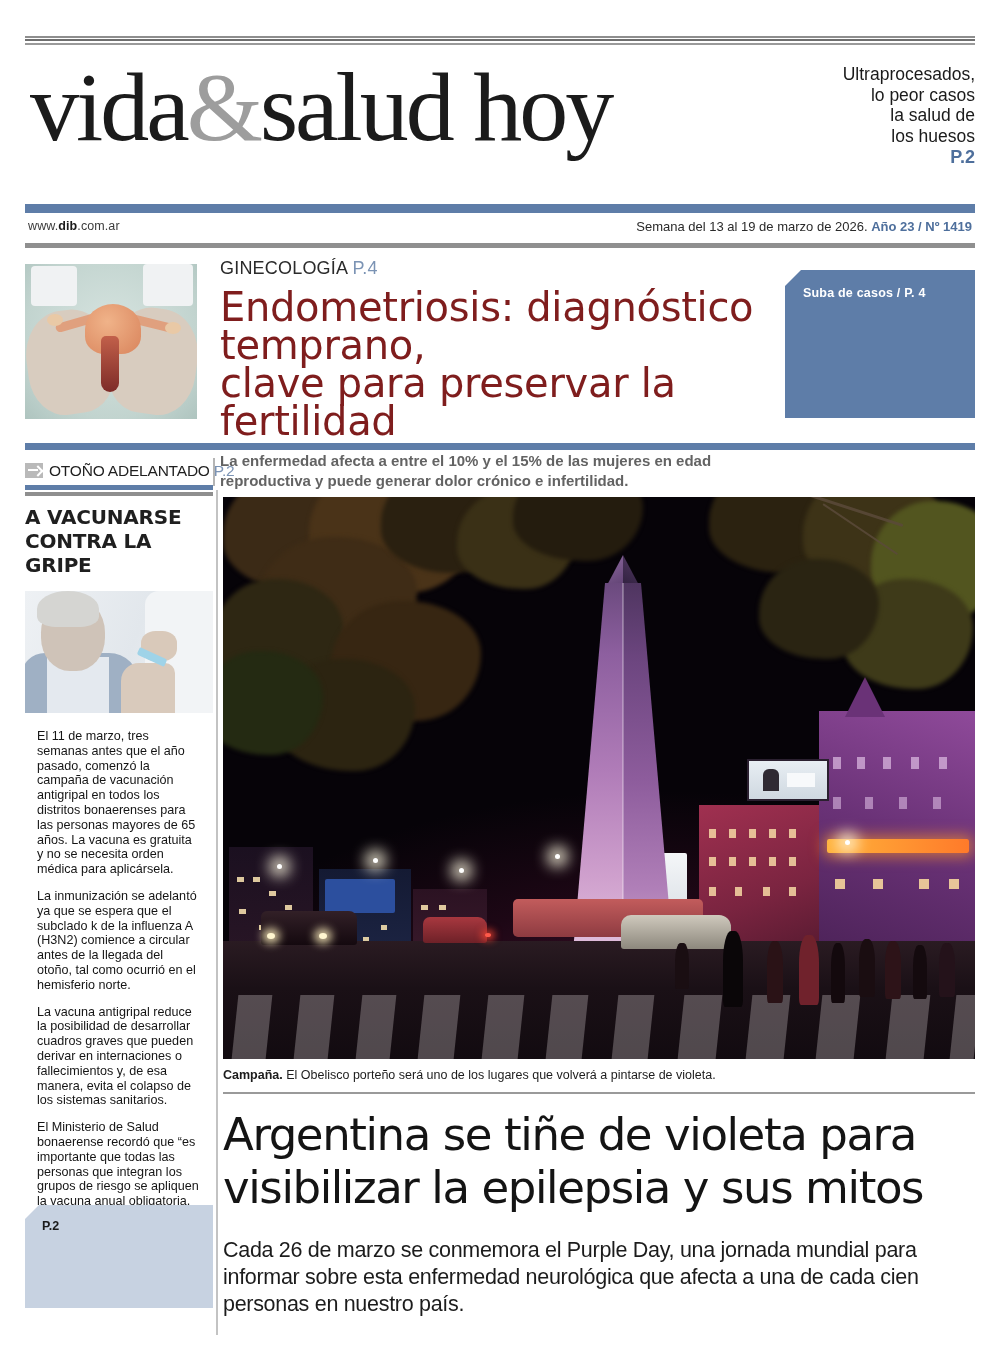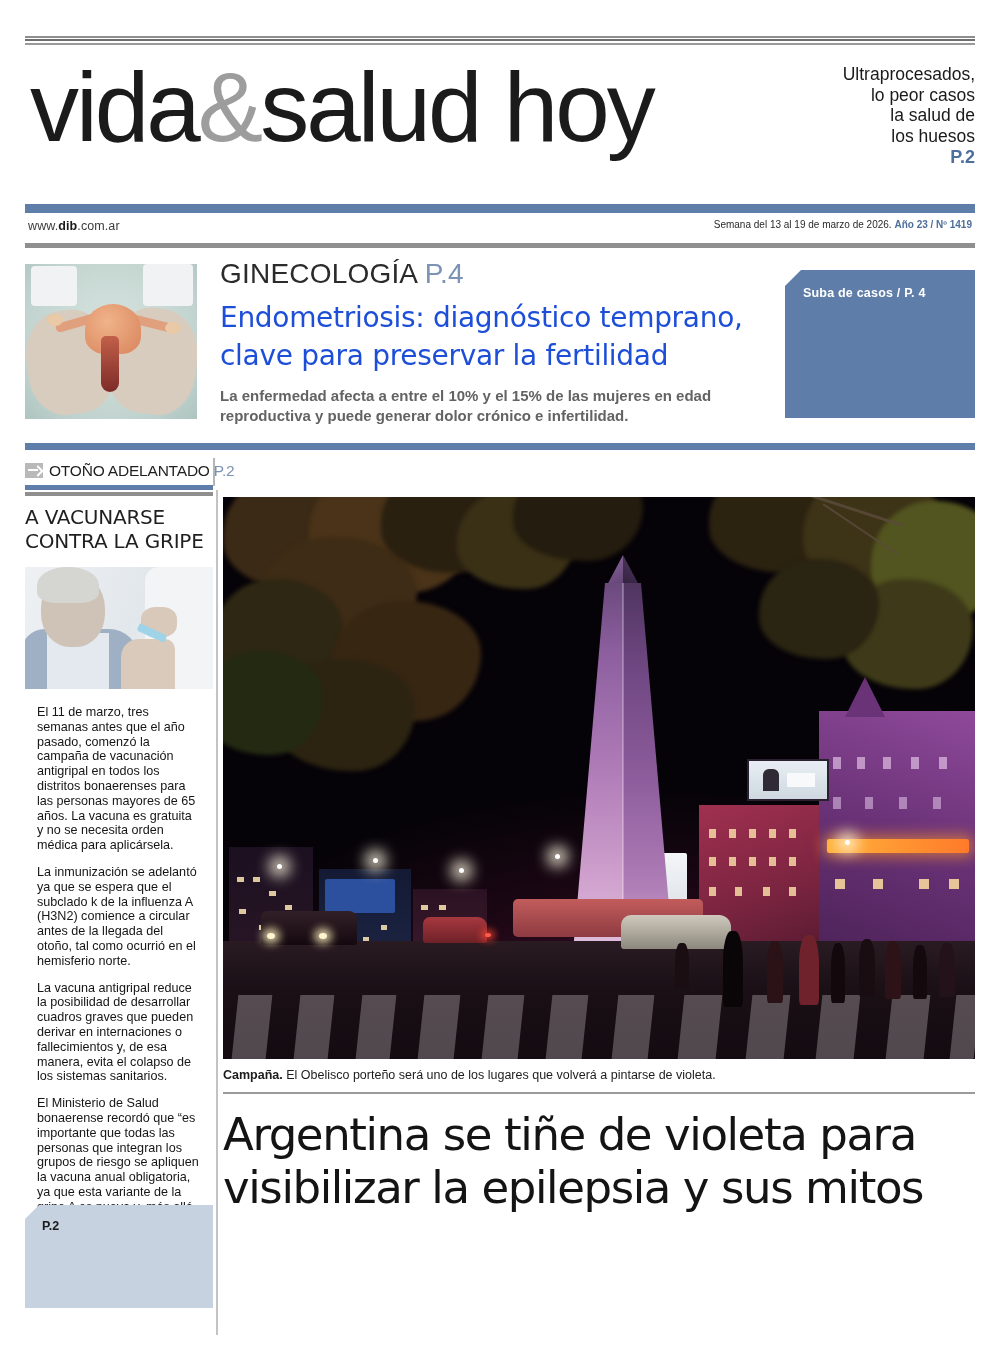--- a/index.html
+++ b/index.html
@@ -16,54 +16,54 @@
   .toprules .r1 { height: 2px; background: #8e8e8e; }
   .toprules .r2 { height: 1px; background: #ffffff; }
   .toprules .r3 { height: 2px; background: #6f6f6f; }
   .toprules .r4 { height: 2px; background: #ffffff; }
   .toprules .r5 { height: 2px; background: #9a9a9a; }
 
   
   .masthead { position: absolute; left: 25px; top: 62px; width: 950px; height: 120px; }
   .logo {
     position: absolute; left: 5px; top: -14px;
-    font-family: Liberation Sans, sans-serif;
+    font-family: Liberation Serif, serif;
     font-size: 98px; font-weight: 300;
     letter-spacing: -3px; color: #1b1b1b;
     white-space: nowrap; line-height: 118px;
   }
   .logo .amp { color: #9d9d9d; font-weight: 300; }
   .teaser {
     position: absolute; right: 0; top: 2px; width: 200px;
     text-align: right; line-height: 20.5px;
     font-size: 17.5px; color: #1a1a1a;
     font-family: "Liberation Sans", sans-serif;
   }
   .teaser .pg { display:block; color:#4e6f9c; font-weight:bold; font-size:18px; margin-top:1px; }
 
   
   .bluebar { position: absolute; left: 25px; top: 204px; width: 950px; height: 9px; background: #5e7da8; }
   .dateline { position: absolute; left: 25px; top: 219px; width: 950px; height: 22px; }
   .dateline .url { position:absolute; left:3px; top:0; font-size:12.5px; color:#3b3b3b; letter-spacing:0.1px; }
   .dateline .url b { color:#1a1a1a; font-weight:bold; }
-  .dateline .week { position:absolute; right:3px; top:0; font-size:10px; color:#2a2a2a; white-space:nowrap; }
+  .dateline .week { position:absolute; right:3px; top:0; font-size:13px; color:#2a2a2a; white-space:nowrap; }
   .dateline .week .iss { color:#4e6f9c; font-weight:bold; }
   .grayrule { position:absolute; left:25px; top:243px; width:950px; height:5px; background:#8f8f8f; }
 
   
   .lead { position:absolute; left:25px; top:258px; width:950px; height:178px; }
   .lead-photo {
     position:absolute; left:0; top:6px; width:172px; height:155px;
     background:#cfdcd8; overflow:hidden;
   }
   .lead-text { position:absolute; left:195px; top:0; width:565px; }
-  .kicker { font-size:28px; color:#2b2b2b; letter-spacing:0.2px; font-family:"Liberation Sans",sans-serif; }
+  .kicker { font-size:18px; color:#2b2b2b; letter-spacing:0.2px; font-family:"Liberation Sans",sans-serif; }
   .kicker .pg { color:#7b93b4; }
   .lead-head {
-    margin-top:9px; font-size:28px; line-height:38px; color:#1d4ed8;
+    margin-top:9px; font-size:40px; line-height:38px; color:#7f1d1d;
     font-weight:400; letter-spacing:-0.3px;
     font-family:"DejaVu Sans", sans-serif;
   }
   .lead-sub {
     margin-top:11px; font-size:15px; line-height:19.5px;
     font-weight:bold; color:#636363;
     font-family:"Liberation Sans",sans-serif;
   }
   .renal-box {
     position:absolute; right:0; top:12px; width:190px; height:148px;
@@ -96,21 +96,21 @@
 
   .vdiv { position:absolute; left:213px; top:458px; width:2px; height:28px; background:#b5b5b5; }
 
   .sec-right { position:absolute; left:223px; top:460px; width:752px; }
   .sec-right .lbl { font-size:21px; color:#1b1b1b; letter-spacing:-0.2px; }
   .sec-right .lbl .pg { color:#7b93b4; }
   .sec-right .arrow { width:20px; height:17px; vertical-align:-2px; }
 
   
   .lcol { position:absolute; left:25px; top:505px; width:188px; }
-  .lcol-head { font-size:20px; line-height:24px; color:#1f1f1f; letter-spacing:-0.2px; font-family:"DejaVu Sans",sans-serif; font-weight:400; }
+  .lcol-head { font-size:20px; line-height:24px; color:#1f1f1f; letter-spacing:-0.2px; font-family:"DejaVu Sans",sans-serif; font-weight:700; }
   .lcol-photo { margin-top:14px; width:188px; height:122px; background:#dfe4ea; overflow:hidden; position:relative; }
   .lcol-body { margin-top:16px; font-size:12.6px; line-height:14.8px; color:#151515; text-align:left; font-family:"Liberation Sans",sans-serif; }
   .lcol-body p { margin:12px; }
 
   .psy-box {
     position:absolute; left:25px; top:1205px; width:188px; height:103px;
     background:#c7d2e1;
     clip-path: polygon(14px 0, 100% 0, 100% 100%, 0 100%, 0 14px);
   }
   .psy-box .pb-k { position:absolute; left:17px; top:14px; font-size:12.5px; font-weight:bold; color:#1b1b1b; }
@@ -459,14 +459,15 @@
 
   <div class="caption">
     <b>Campaña.</b><span> El Obelisco porteño será uno de los lugares que volverá a pintarse de violeta.</span>
   </div>
   <div class="cap-rule"></div>
 
   <div class="mainhead">
     <div>Argentina se tiñe de violeta para</div>
     <div>visibilizar la epilepsia y sus mitos</div>
   </div>
+  <div class="mainsub">Cada 26 de marzo se conmemora el Purple Day, una jornada mundial para informar sobre esta enfermedad neurológica que afecta a una de cada cien personas en nuestro país.</div>
 
 </div>
 
 </body></html>

